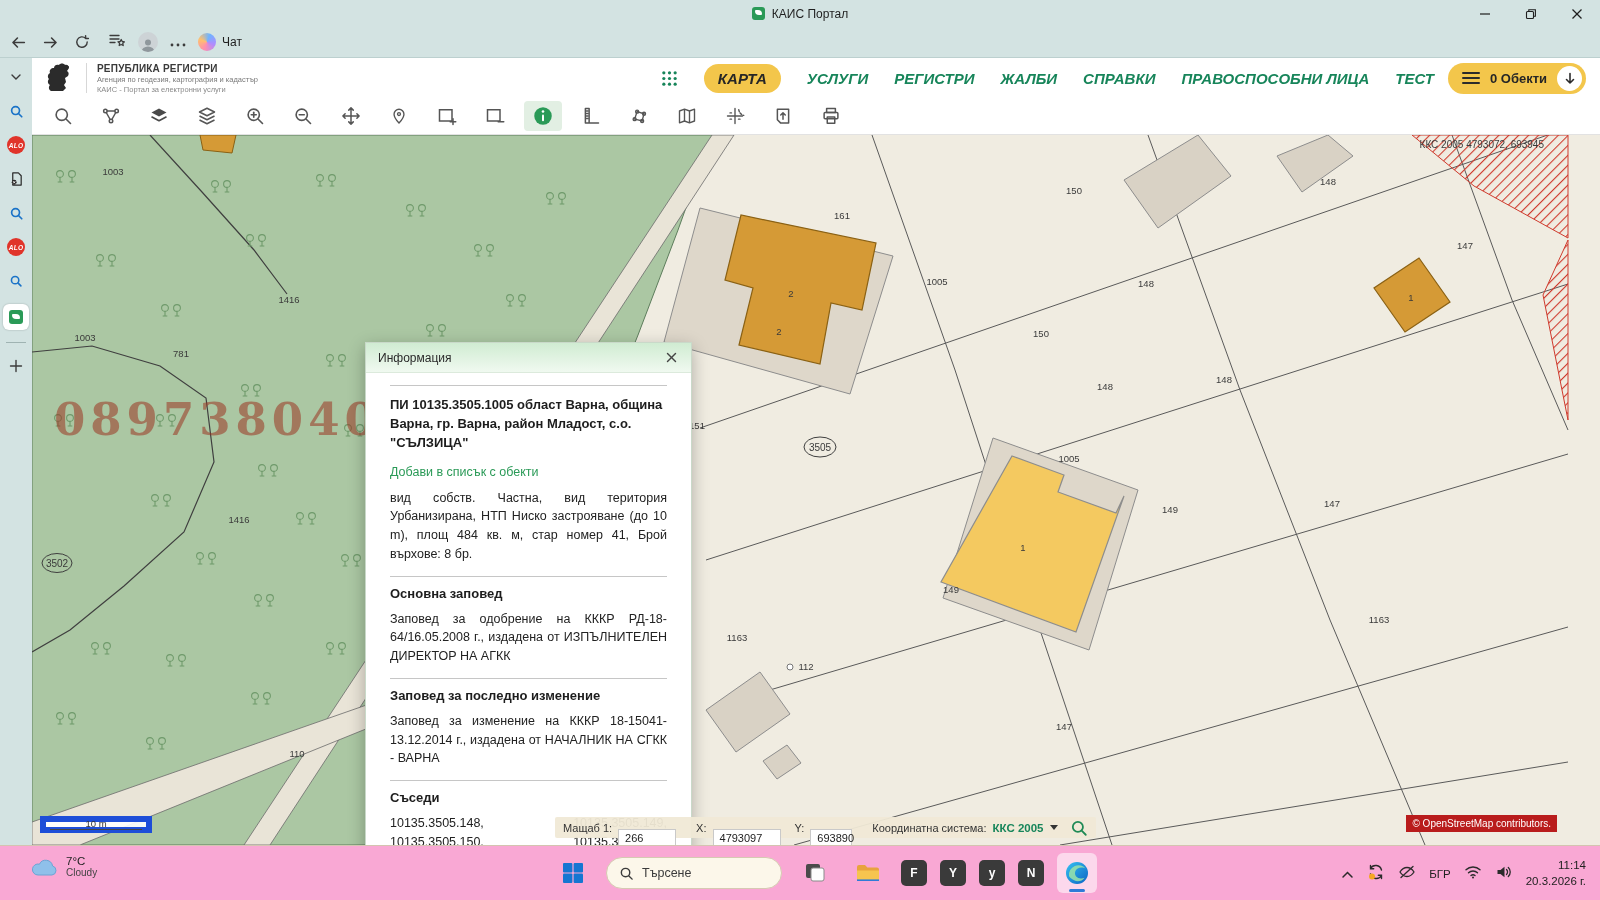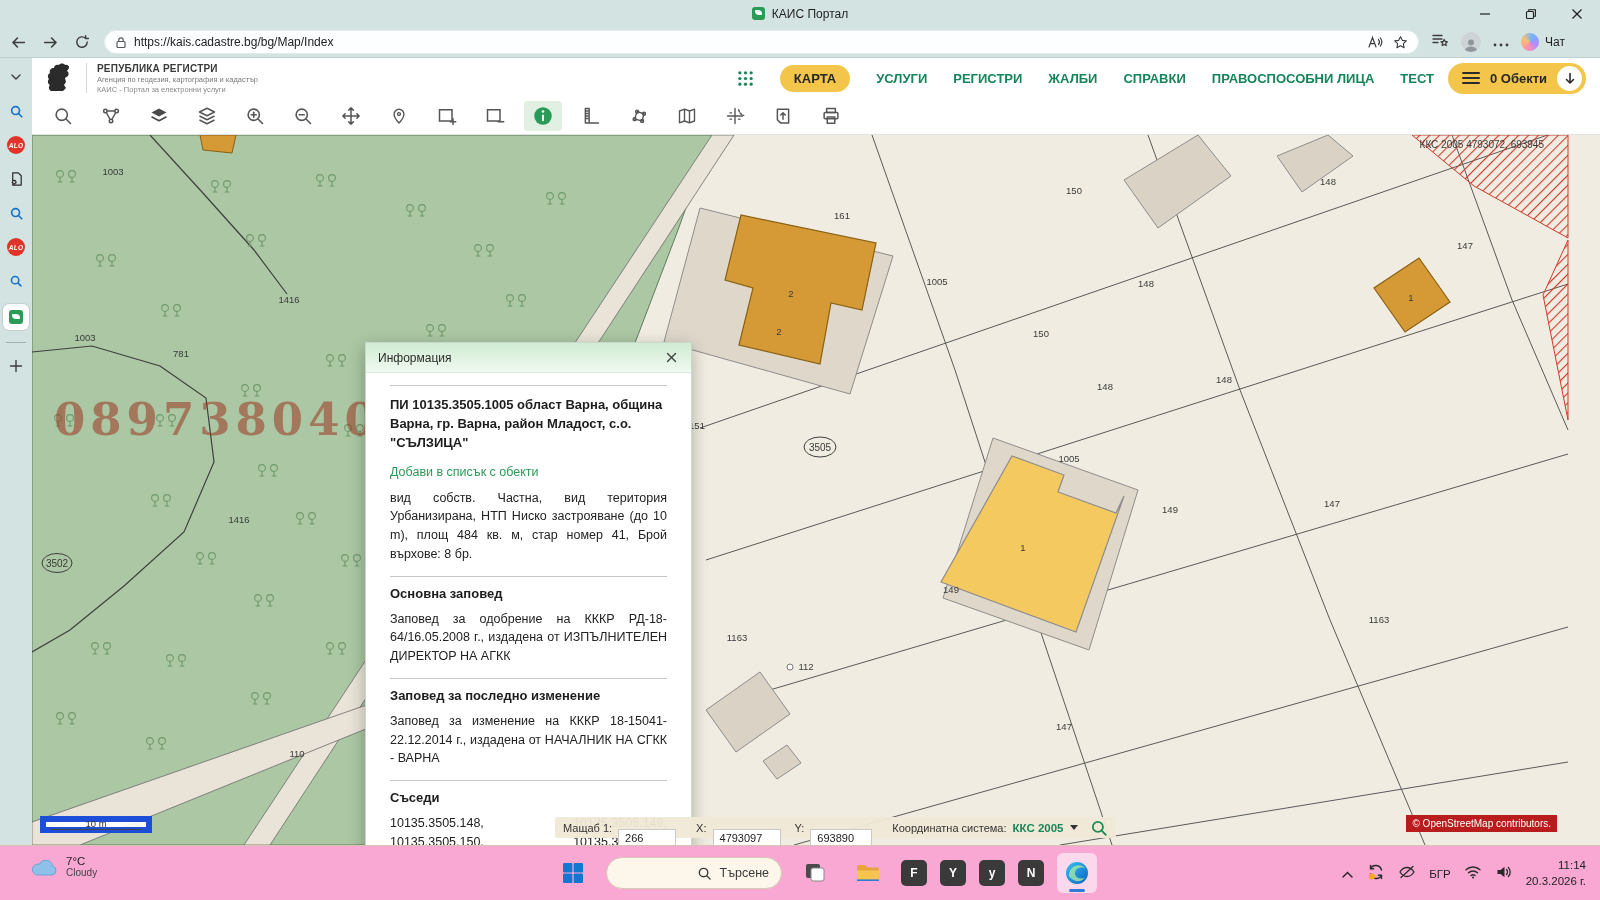--- a/index.html
+++ b/index.html
@@ -45,21 +45,21 @@
   
   .siteheader { height:40px; background:#fff; display:flex; align-items:center; padding:0 14px 0 10px; }
   .logo-lion { width:34px; height:34px; flex:0 0 auto; }
   .logo-sep { width:1px; height:30px; background:#d7d7d7; margin:0 10px; }
   .logo-text .l1 { font-size:10px; font-weight:bold; color:#3a3a3a; letter-spacing:.2px; }
   .logo-text .l2 { font-size:7.5px; color:#7a7a7a; margin-top:1px; }
   .logo-text .l3 { font-size:7.5px; color:#8a8a8a; margin-top:1px; }
   .spacer { flex:1; }
   .nav { display:flex; align-items:center; gap:26px; margin-right:14px; }
   .gridicon { display:flex; }
-  .navitem { font-size:13px; font-weight:bold; color:#17855a; white-space:nowrap; cursor:pointer; }
+  .navitem { font-size:15px; font-weight:bold; color:#17855a; white-space:nowrap; cursor:pointer;font-style:italic; }
   .navitem.active { background:#f3c64b; color:#262626; padding:6px 14px; border-radius:15px; }
   .objpill { height:31px; background:#f3c64b; border-radius:17px; display:flex; align-items:center; gap:10px; padding:0 4px 0 14px; }
   .objpill .lbl { font-size:13px; font-weight:bold; color:#262626; white-space:nowrap; }
   .objcircle { width:25px; height:25px; border-radius:50%; background:#fff; display:flex; align-items:center; justify-content:center; }
 
   
   .maptoolbar { height:37px; background:#fff; border-bottom:1px solid #e2e2e2; display:flex; align-items:center; gap:10px; padding-left:12px; }
   .tbtn { width:38px; height:30px; display:flex; align-items:center; justify-content:center; border-radius:4px; }
   .tbtn.active { background:#e2efe3; }
 
@@ -93,21 +93,21 @@
   .ss-mag { margin-left:6px; display:flex; cursor:pointer; }
   .osm { position:absolute; right:43px; bottom:13px; background:#b91c1c; color:#fff; font-size:10px; padding:3px 6px; }
 
   
   .taskbar { position:absolute; left:0; top:845px; width:1600px; height:55px; background:#f9a8d4; border-top:1px solid #d4c4b0; }
   .weather { position:absolute; left:30px; top:9px; display:flex; align-items:center; gap:8px; }
   .weather .t1 { font-size:11.5px; color:#222; }
   .weather .t2 { font-size:10px; color:#444; }
   .centerdock { position:absolute; left:553px; top:7px; display:flex; align-items:center; gap:13px; }
   .dockbtn { width:40px; height:40px; border-radius:6px; display:flex; align-items:center; justify-content:center; position:relative; }
-  .searchpill { width:176px; height:32px; border-radius:16px; background:#fcf7ea; border:1px solid #d6c9b2; display:flex; align-items:center; gap:8px; padding:0 12px;justify-content:flex-end; }
+  .searchpill { width:176px; height:32px; border-radius:16px; background:#fcf7ea; border:1px solid #d6c9b2; display:flex; align-items:center; gap:8px; padding:0 12px; }
   .searchpill .ph { font-size:12.5px; color:#3b3b3b; }
   .apptile { width:26px; height:26px; border-radius:5px; background:#3a3a3a; color:#fff; font-size:12px; font-weight:bold; display:flex; align-items:center; justify-content:center; }
   .dockbtn.edge-active { background:rgba(255,255,255,.55); }
   .dockbtn.edge-active::after { content:""; position:absolute; bottom:1px; left:12px; width:16px; height:3px; border-radius:2px; background:#2f7bd8; }
   .tray { position:absolute; right:14px; top:0; height:55px; display:flex; align-items:center; gap:13px; }
   .tray .lang { font-size:11.5px; color:#222; }
   .clock { text-align:right; font-size:11.5px; color:#222; line-height:1.35; }
 </style>
 </head>
 <body>
@@ -149,41 +149,20 @@
     <div class="navbtn">
       <svg width="17" height="17" viewBox="0 0 16 16" fill="none" stroke="#3c3c3c" stroke-width="1.5" stroke-linecap="round" stroke-linejoin="round">
           <path d="M2.5 8 H13 M9 3.8 L13.2 8 L9 12.2"></path>
         </svg>
     </div>
     <div class="navbtn">
       <svg width="16" height="16" viewBox="0 0 16 16" fill="none" stroke="#3c3c3c" stroke-width="1.4" stroke-linecap="round">
           <path d="M13.2 8 A5.2 5.2 0 1 1 11.6 4.3"></path>
           <path d="M11.6 1.6 V4.5 H14.4" stroke-linejoin="round"></path>
         </svg>
-    </div>
-    <div class="urlbar">
-      <span class="lock">
-        <svg width="12" height="13" viewBox="0 0 12 13" fill="none" stroke="#5a5a5a" stroke-width="1.2">
-            <rect x="2" y="5.5" width="8" height="6" rx="1"></rect>
-            <path d="M3.8 5.5 V4 a2.2 2.2 0 0 1 4.4 0 V5.5"></path>
-          </svg>
-      </span>
-      <span class="urltext">https://kais.cadastre.bg/bg/Map/Index</span>
-      <span class="url-ic">
-        <svg width="16" height="14" viewBox="0 0 16 14" fill="none" stroke="#3c3c3c" stroke-width="1.2" stroke-linecap="round">
-            <path d="M2 12 L5.5 2.5 L9 12 M3.2 8.6 H7.8"></path>
-            <path d="M11.5 4.5 a4 4 0 0 1 0 5"></path>
-            <path d="M13.3 3 a6.5 6.5 0 0 1 0 8"></path>
-          </svg>
-      </span>
-      <span class="url-ic">
-        <svg width="15" height="15" viewBox="0 0 16 16" fill="none" stroke="#3c3c3c" stroke-width="1.2" stroke-linejoin="round">
-            <path d="M8 1.8 L9.9 5.7 L14.2 6.3 L11.1 9.3 L11.8 13.6 L8 11.5 L4.2 13.6 L4.9 9.3 L1.8 6.3 L6.1 5.7 Z"></path>
-          </svg>
-      </span>
     </div>
     <div class="chrome-right">
       <span>
         <svg width="18" height="16" viewBox="0 0 18 16" fill="none" stroke="#3c3c3c" stroke-width="1.3" stroke-linecap="round" stroke-linejoin="round">
             <path d="M2 3.5 h9 M2 7 h9 M2 10.5 h5"></path>
             <path d="M13.2 7.5 l1 2 2.2.3 -1.6 1.5.4 2.2 -2-1 -2 1 .4-2.2 -1.6-1.5 2.2-.3 z"></path>
           </svg>
       </span>
       <span class="avatar">
         <svg width="16" height="14" viewBox="0 0 16 14">
@@ -561,38 +540,38 @@
             </span>
           </div>
           <div class="pp-body">
             <div class="pp-sep"></div>
             <div class="pp-parcel">ПИ 10135.3505.1005 област Варна, община Варна, гр. Варна, район Младост, с.о. "СЪЛЗИЦА"</div>
             <div class="pp-link">Добави в списък с обекти</div>
             <div class="pp-par">вид собств. Частна, вид територия Урбанизирана, НТП Ниско застрояване (до 10 m), площ 484 кв. м, стар номер 41, Брой върхове: 8 бр.</div>
             <div class="pp-h">Основна заповед</div>
             <div class="pp-par">Заповед за одобрение на КККР РД-18-64/16.05.2008 г., издадена от ИЗПЪЛНИТЕЛЕН ДИРЕКТОР НА АГКК</div>
             <div class="pp-h">Заповед за последно изменение</div>
-            <div class="pp-par">Заповед за изменение на КККР 18-15041-22.12.2014 г., издадена от НАЧАЛНИК НА СГКК - ВАРНА</div>
+            <div class="pp-par">Заповед за изменение на КККР 18-15041-13.12.2014 г., издадена от НАЧАЛНИК НА СГКК - ВАРНА</div>
             <div class="pp-h">Съседи</div>
             <div class="pp-par" style="margin-bottom:2px;">10135.3505.148, 10135.3505.149, 10135.3505.150, 10135.3505.151, 10135.3505.1163</div>
           </div>
         </div>
 
         <div class="scalebar">
           <span class="txt">10 m</span>
           <span class="line"></span>
         </div>
 
         <div class="statusstrip">
           <span class="ss-label">Мащаб 1:</span>
           <span class="ss-box" style="width:58px;">266</span>
           <span class="ss-label" style="margin-left:14px;">X:</span>
           <span class="ss-box" style="width:68px;">4793097</span>
           <span class="ss-label" style="margin-left:8px;">Y:</span>
-          <span class="ss-box" style="width:62px;">693890</span>
+          <span class="ss-box" style="width:42px;">693890</span>
           <span class="ss-label" style="margin-left:14px;">Координатна система:</span>
           <span class="ss-crs">
             <span>ККС 2005</span>
             <span class="caret"></span>
           </span>
           <span class="ss-mag">
             <svg width="18" height="18" viewBox="0 0 16 16" fill="none" stroke="#1f8a55" stroke-width="1.6" stroke-linecap="round">
                 <circle cx="7" cy="7" r="4.5"></circle>
                 <line x1="10.6" y1="10.6" x2="14" y2="14"></line>
               </svg>

